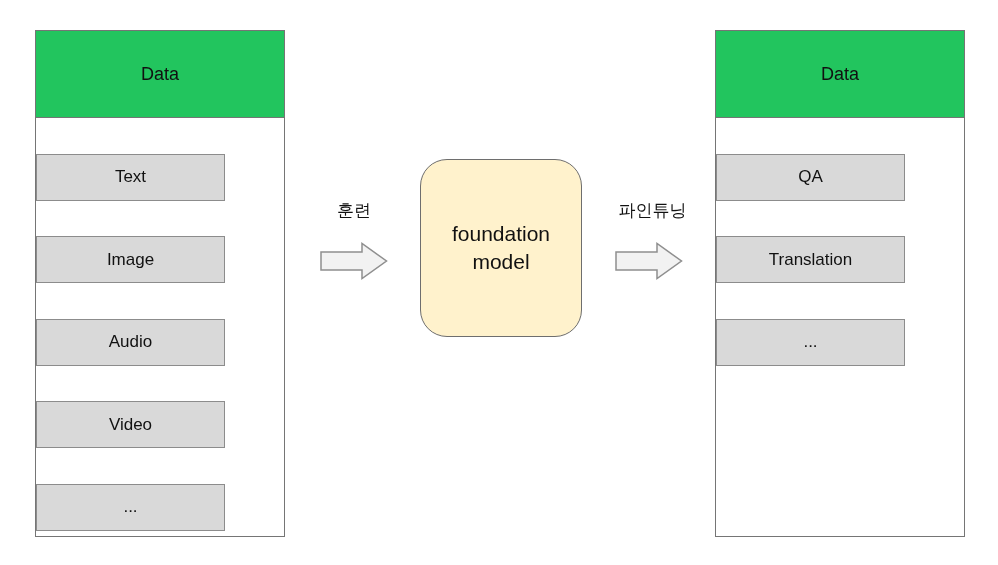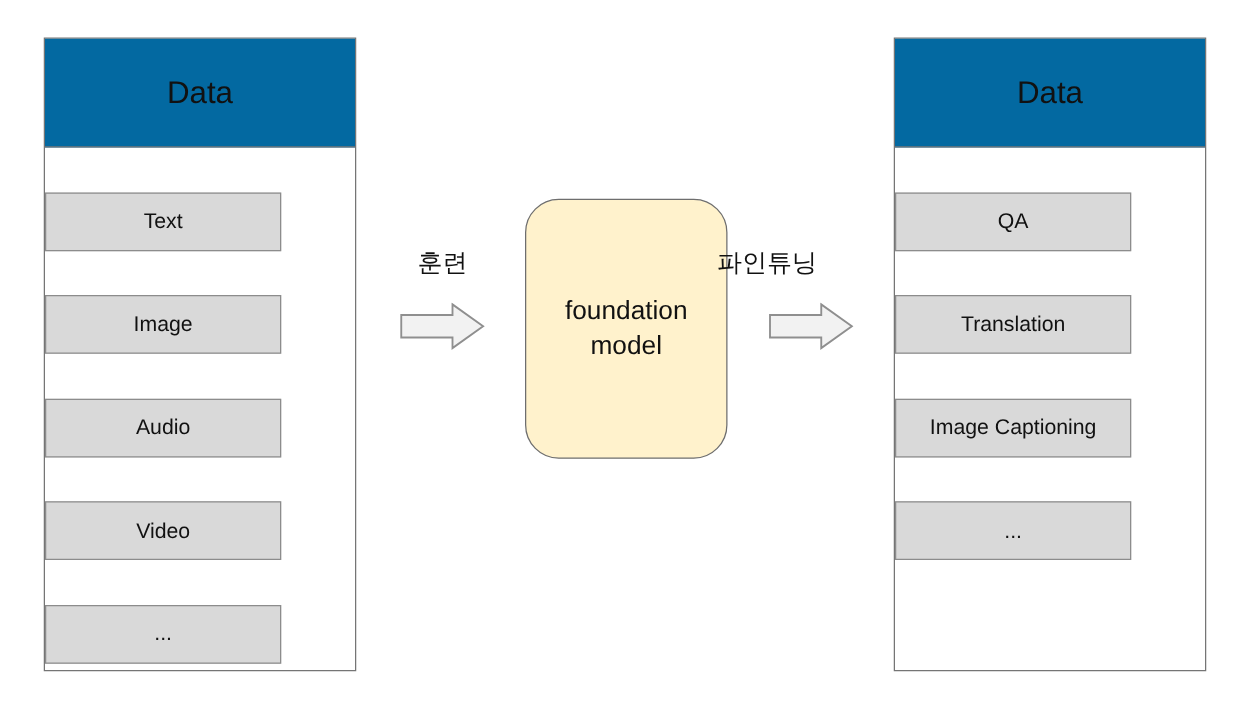--- a/index.html
+++ b/index.html
@@ -22,27 +22,27 @@
     height: 507px;
     background: #ffffff;
     border: 1.5px solid #757575;
     box-sizing: border-box;
   }
   .panel-left  { left: 35px; }
   .panel-right { left: 715px; }
   .panel-header {
     width: 100%;
     height: 87px;
-    background: #0369a1;
+    background: #22c55e;
     border-bottom: 1.5px solid #757575;
     box-sizing: border-box;
     display: flex;
     align-items: center;
     justify-content: center;
-    font-size: 25px;
+    font-size: 18px;
     color: #111111;
   }
   .panel-body {
     display: flex;
     flex-direction: column;
     align-items: flex-start;
   }
   .item-box {
     width: 189px;
     height: 47px;
@@ -55,47 +55,47 @@
     justify-content: center;
     font-size: 17px;
     color: #111111;
     white-space: nowrap;
   }
   .model-box {
     position: absolute;
     left: 420px;
     top: 159px;
     width: 162px;
-    height: 208px;
+    height: 178px;
     background: #fff2cc;
     border: 1.5px solid #6e6e6e;
     border-radius: 27px;
     box-sizing: border-box;
     display: flex;
     align-items: center;
     justify-content: center;
     text-align: center;
     font-size: 21px;
     line-height: 1.35;
     color: #111111;
     padding: 0 18px;
   }
   .arrow-label {
     position: absolute;
     top: 199px;
     height: 22px;
     display: flex;
     align-items: center;
     justify-content: center;
-    font-size: 20px;
+    font-size: 17px;
     color: #111111;
     white-space: nowrap;
   }
   .arrow-label-train    { left: 310px; width: 88px; }
-  .arrow-label-finetune { left: 571px; width: 85px; }
+  .arrow-label-finetune { left: 610px; width: 85px; }
   .arrow-shape {
     position: absolute;
     top: 242px;
     width: 68px;
     height: 38px;
   }
   .arrow-shape-train    { left: 320px; }
   .arrow-shape-finetune { left: 615px; }
 </style>
 </head>
@@ -145,21 +145,18 @@
       <span>Data</span>
     </div>
     <div class="panel-body">
       <div class="item-box">
         <span>QA</span>
       </div>
       <div class="item-box">
         <span>Translation</span>
       </div>
       <div class="item-box">
-        <span>Image Captioning</span>
-      </div>
-      <div class="item-box">
         <span>...</span>
       </div>
     </div>
   </div>
 
 </div>
 
 </body></html>

